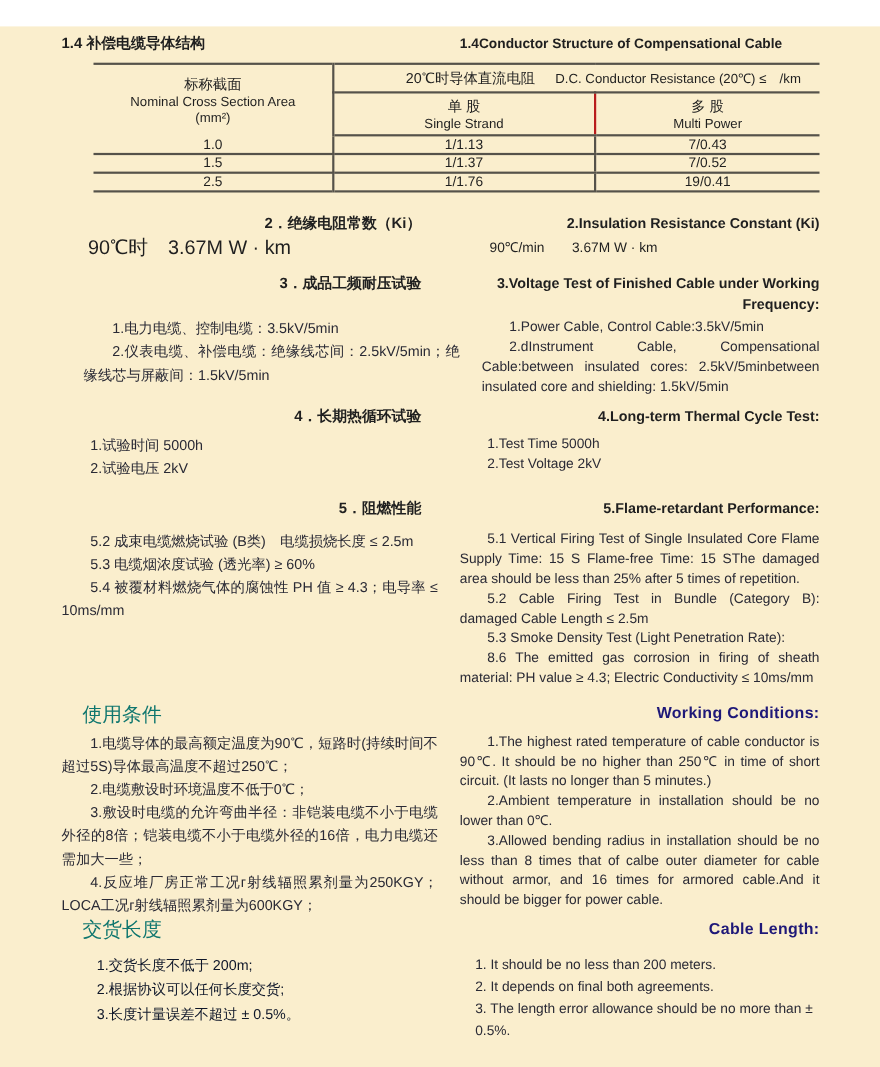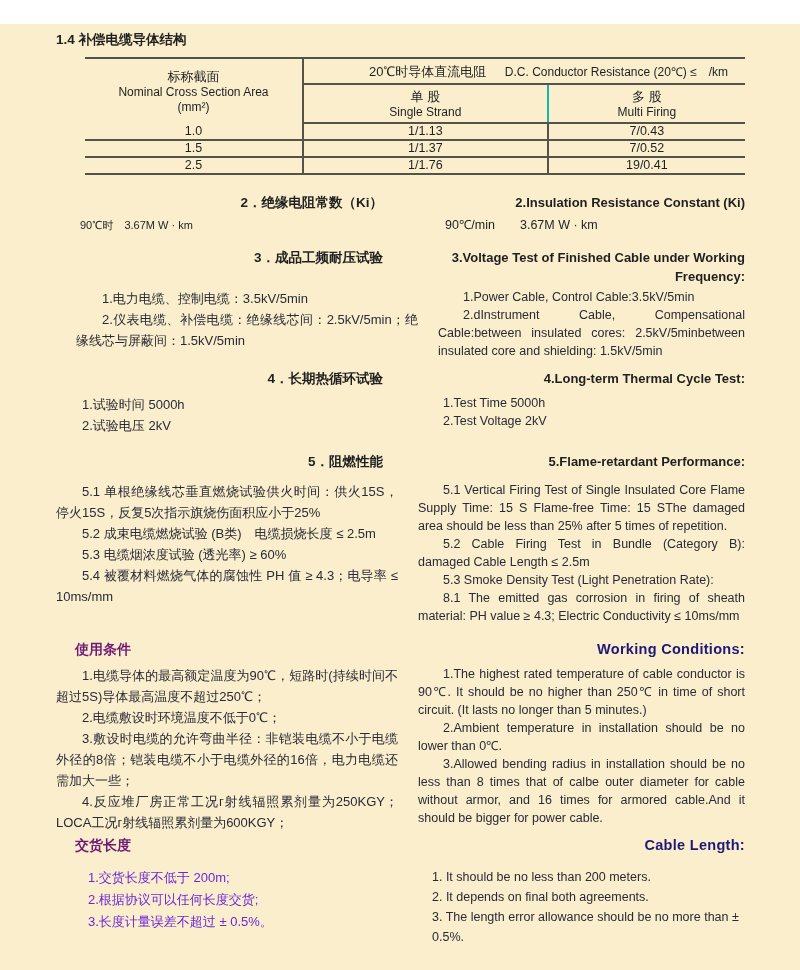--- a/index.html
+++ b/index.html
@@ -20,68 +20,69 @@
   .title-zh { font-size:13.5px; font-weight:bold; line-height:18px; }
   .title-en { font-size:12.5px; font-weight:bold; line-height:18px; }
 
   
   table.spec { border-collapse:collapse; width:660px; margin:8px 0 0 29px;
                border-top:2px solid #55524a; border-bottom:2px solid #55524a; }
   table.spec td { text-align:center; vertical-align:middle; }
   td.c1 { width:218px; border-right:2px solid #55524a; }
   td.merged { border-bottom:2px solid #55524a; height:26px;padding-left:48px; }
   td.sub { border-bottom:2px solid #55524a; height:39px; }
-  td.divl { border-left:2px solid #14b8a6; }
+  td.divl { border-left:2px solid #b91c1c; }
   tr.data td { height:15px; border-bottom:2px solid #55524a; font-size:12.5px; line-height:15px; }
   tr.data:last-child td { border-bottom:none; }
   tr.data td.d1 { border-right:2px solid #55524a; }
   tr.data td.d3 { border-left:2px solid #55524a; }
   .t-zh { font-size:13px; line-height:17px; }
   .t-en { font-size:12px; line-height:15px; }
   .merged .t-zh, .merged .t-en { display:inline; }
   .merged .t-en { margin-left:14px; }
 
   
   .sec-h { margin-top:0; font-weight:bold; }
   .sec-h .col-l { text-align:right; padding-right:15px; font-size:13.5px; line-height:19px; }
   .sec-h .col-r { text-align:right; font-size:13px; line-height:19px; }
 
   
   .zh-body { font-size:13px; line-height:21px; text-align:justify; color:#2a2a35; }
   .en-body { font-size:12.5px; line-height:18px; text-align:justify; color:#2a2a35; }
   .zh-body p, .en-body p { text-indent:2em; }
   .plain p { text-indent:0; }
 
-  .kv-l { padding-left:24px; font-size:11px; line-height:20px; }
+  .kv-l { padding-left:24px; font-size:18px; line-height:20px; }
   .kv-r { padding-left:27px; font-size:12.5px; line-height:20px; }
 
   
-  .navy-h .col-l { font-size:14px; font-weight:bold; color:#701a75; padding-left:19px; line-height:20px; }
+  .navy-h .col-l { font-size:18px; font-weight:normal; color:#0f766e; padding-left:19px; line-height:20px; }
   .navy-h .col-r { font-size:14.5px; font-weight:bold; color:#1e1878; text-align:right; line-height:20px; letter-spacing:0.3px; }
 
-  .del-l { padding-left:32px; font-size:13px; line-height:22px; color:#6d28d9; }
+  .del-l { padding-left:32px; font-size:13px; line-height:22px; color:#0f172a; }
   .del-r { padding-left:14px; font-size:12.5px; line-height:20px; color:#2a2a35; }
 
   
   .mt-sec2h { margin-top:18px; } .mt-sec2b { margin-top:3px; }
   .mt-sec3h { margin-top:13px; } .mt-sec3b { margin-top:2px;margin-left:20px; }
   .mt-sec4h { margin-top:9px; }  .mt-sec4b { margin-top:6px; }
   .mt-sec5h { margin-top:16px; } .mt-sec5b { margin-top:10px; }
   .mt-workh { margin-top:14px; } .mt-workb { margin-top:6px; }
   .mt-delh  { margin-top:2px; }  .mt-delb  { margin-top:12px; }
 </style>
 </head>
 <body>
 
 <div class="page">
   <div class="sheet">
     <div class="content">
 
       <div class="row">
         <div class="col-l title-zh">1.4 补偿电缆导体结构</div>
+        <div class="col-r title-en">1.4Conductor Structure of Compensational Cable</div>
       </div>
 
       <table class="spec">
         <tbody>
         <tr>
           <td class="c1" rowspan="2">
             <div class="t-zh">标称截面</div>
             <div class="t-en">Nominal Cross Section Area</div>
             <div class="t-en">(mm²)</div>
           </td>
@@ -90,21 +91,21 @@
             <span class="t-en">D.C. Conductor Resistance (20℃) ≤　/km</span>
           </td>
         </tr>
         <tr>
           <td class="sub">
             <div class="t-zh">单 股</div>
             <div class="t-en">Single Strand</div>
           </td>
           <td class="sub divl">
             <div class="t-zh">多 股</div>
-            <div class="t-en">Multi Firing</div>
+            <div class="t-en">Multi Power</div>
           </td>
         </tr>
         <tr class="data">
           <td class="d1">1.0</td>
           <td class="d2">1/1.13</td>
           <td class="d3">7/0.43</td>
         </tr>
         <tr class="data">
           <td class="d1">1.5</td>
           <td class="d2">1/1.37</td>
@@ -156,30 +157,29 @@
           <p>2.Test Voltage 2kV</p>
         </div>
       </div>
 
       <div class="row sec-h mt-sec5h">
         <div class="col-l">5．阻燃性能</div>
         <div class="col-r">5.Flame-retardant Performance:</div>
       </div>
       <div class="row mt-sec5b">
         <div class="col-l zh-body">
-          <p>5.1 单根绝缘线芯垂直燃烧试验供火时间：供火15S，停火15S，反复5次指示旗烧伤面积应小于25%</p>
           <p>5.2 成束电缆燃烧试验 (B类)　电缆损烧长度 ≤ 2.5m</p>
           <p>5.3 电缆烟浓度试验 (透光率) ≥ 60%</p>
           <p>5.4 被覆材料燃烧气体的腐蚀性 PH 值 ≥ 4.3；电导率 ≤ 10ms/mm</p>
         </div>
         <div class="col-r en-body">
           <p>5.1 Vertical Firing Test of Single Insulated Core  Flame Supply Time: 15 S  Flame-free Time: 15 SThe damaged area should be less than 25% after 5 times of repetition.</p>
           <p>5.2 Cable Firing Test in Bundle (Category B):  damaged Cable Length ≤ 2.5m</p>
           <p>5.3 Smoke Density Test (Light Penetration Rate):</p>
-          <p>8.1 The emitted gas corrosion in firing of sheath material: PH value ≥ 4.3; Electric Conductivity ≤ 10ms/mm</p>
+          <p>8.6 The emitted gas corrosion in firing of sheath material: PH value ≥ 4.3; Electric Conductivity ≤ 10ms/mm</p>
         </div>
       </div>
 
       <div class="row navy-h mt-workh">
         <div class="col-l">使用条件</div>
         <div class="col-r">Working Conditions:</div>
       </div>
       <div class="row mt-workb">
         <div class="col-l zh-body">
           <p>1.电缆导体的最高额定温度为90℃，短路时(持续时间不超过5S)导体最高温度不超过250℃；</p>

